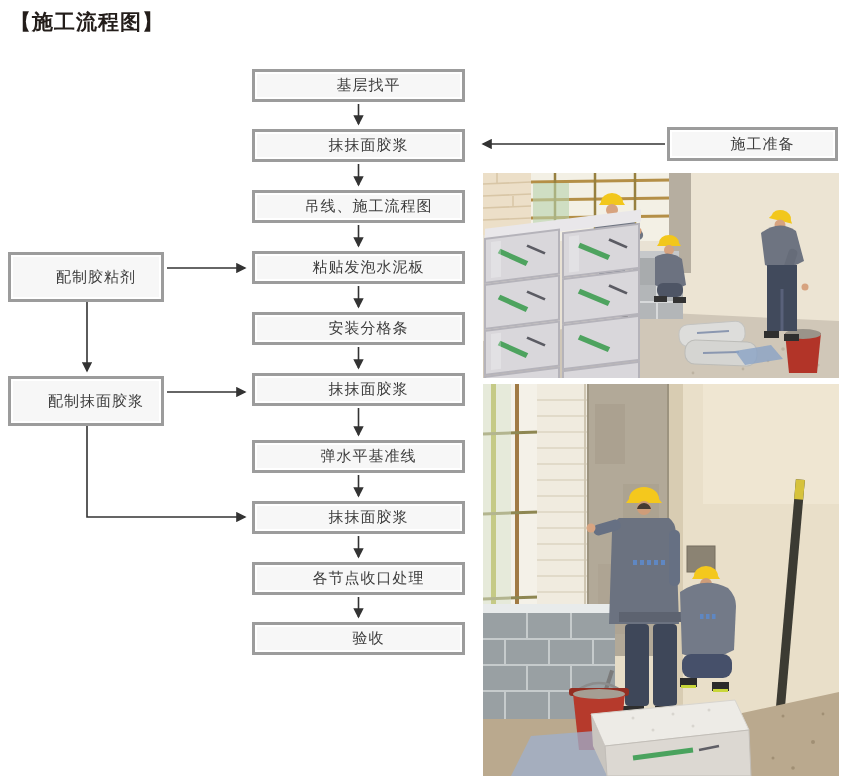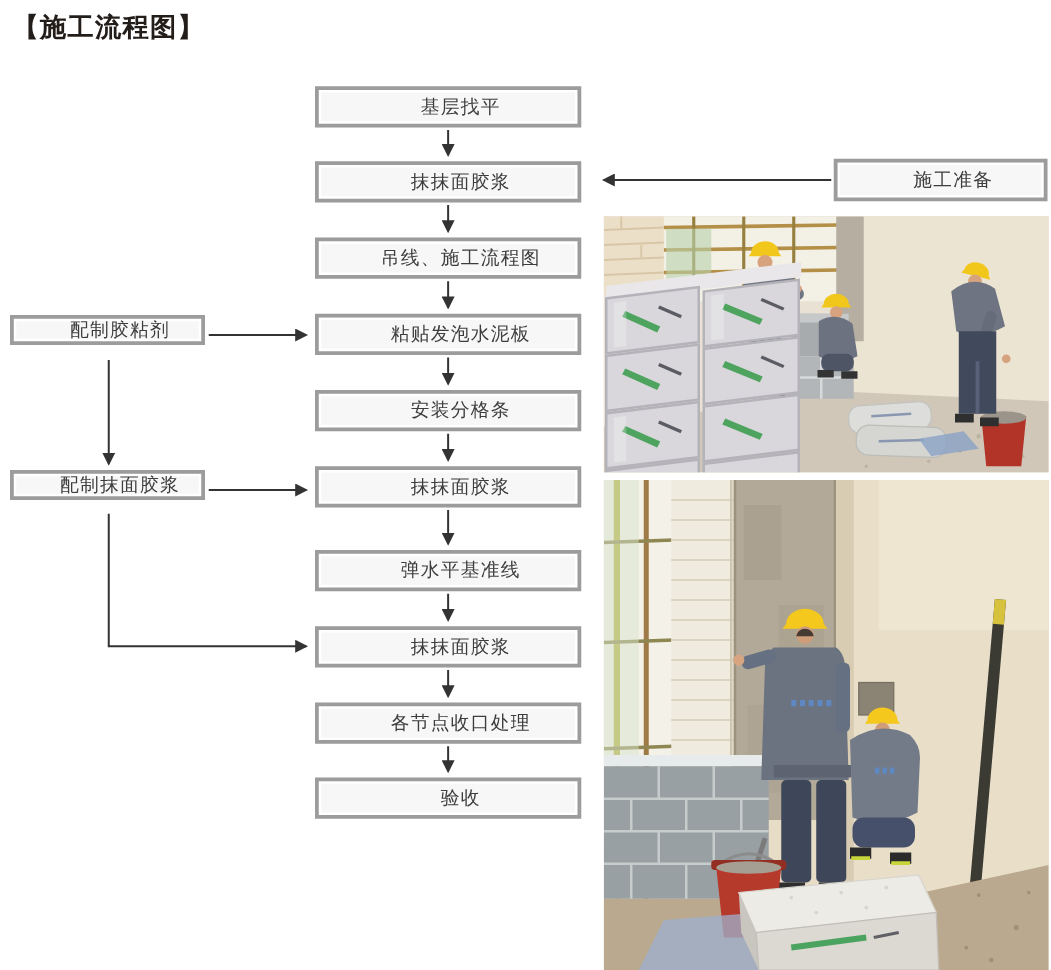--- a/index.html
+++ b/index.html
@@ -12,21 +12,21 @@
     color:#231d1a;letter-spacing:1px;
   }
   .fc-box{
     position:absolute;box-sizing:border-box;
     border:3px solid #9c9c9c;background:#f7f7f7;
     box-shadow:inset 0 0 0 2px #ffffff;
     display:flex;align-items:center;justify-content:center;
     font-size:15px;color:#3d3d3d;letter-spacing:1px;white-space:nowrap;padding-left:20px;
   }
   .fc-main{left:252px;width:213px;height:33px;}
-  .fc-side{left:8px;width:156px;height:24px;}
+  .fc-side{left:8px;width:156px;height:50px;}
   .fc-prep{left:667px;top:127px;width:171px;height:34px;}
   #connectors{position:absolute;left:0;top:0;width:841px;height:776px;pointer-events:none;}
   .photo{position:absolute;left:483px;overflow:hidden;background:#e9e2d4;}
   #photo-1{top:173px;width:356px;height:205px;}
   #photo-2{top:384px;width:356px;height:392px;}
   .photo svg{display:block;}
 </style>
 </head>
 <body>
 

